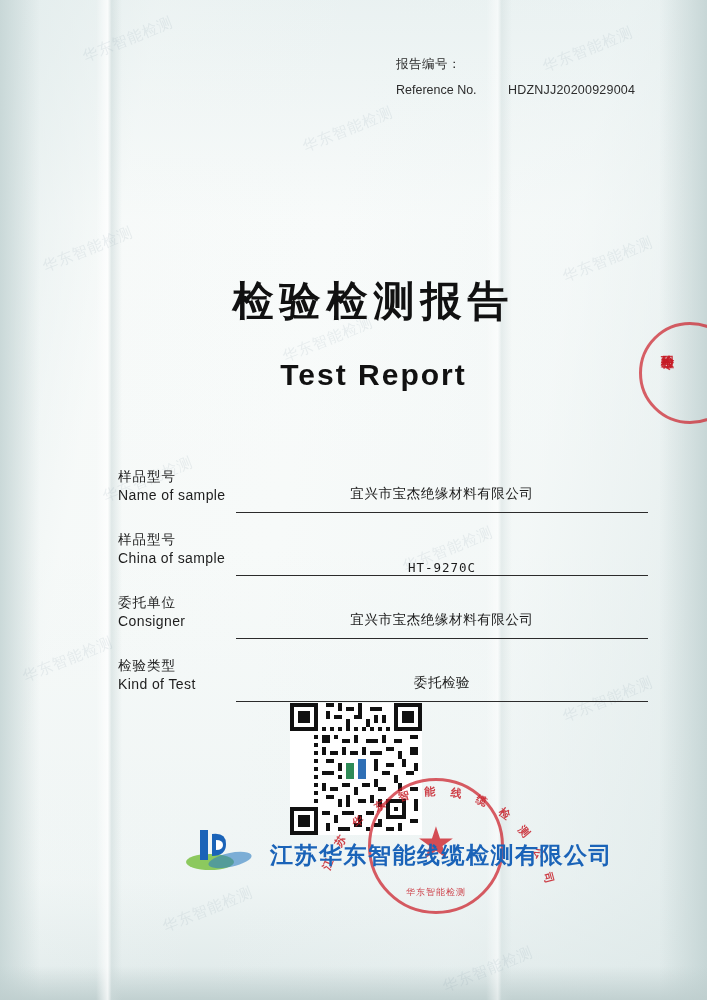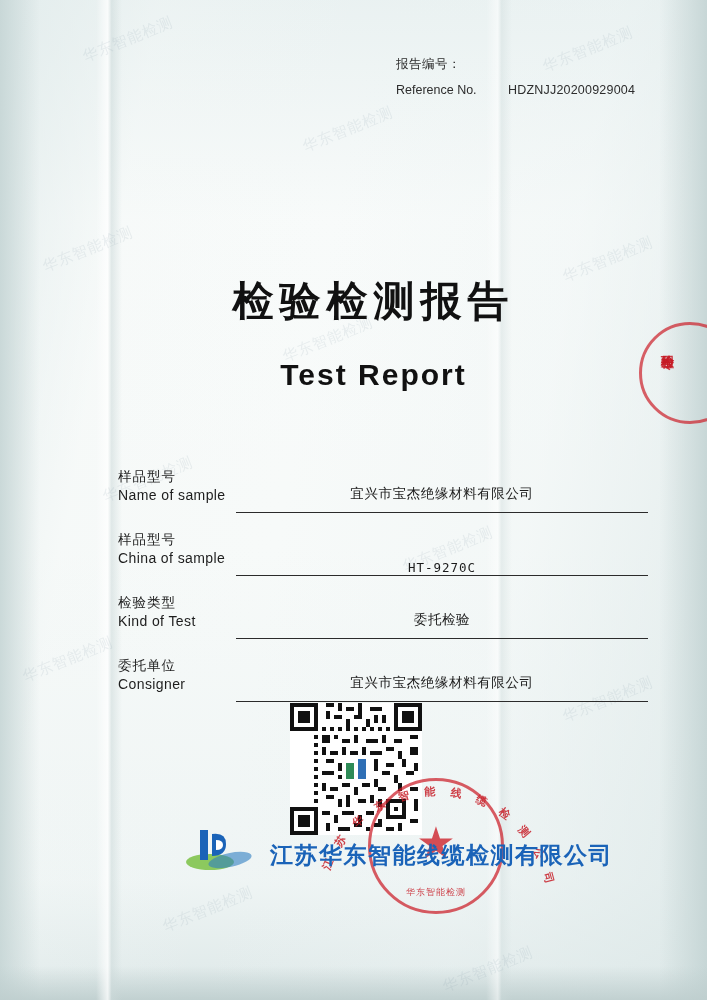--- a/index.html
+++ b/index.html
@@ -310,33 +310,33 @@
       <div class="labels">
         <div class="label-cn">样品型号</div>
         <div class="label-en">China of sample</div>
       </div>
       <div class="value mono">HT-9270C</div>
       <div class="rule"></div>
     </div>
 
     <div class="field">
       <div class="labels">
+        <div class="label-cn">委托单位</div>
+        <div class="label-en">Consigner</div>
+      </div>
+      <div class="value">宜兴市宝杰绝缘材料有限公司</div>
+      <div class="rule"></div>
+    </div>
+
+    <div class="field">
+      <div class="labels">
         <div class="label-cn">检验类型</div>
         <div class="label-en">Kind of Test</div>
       </div>
       <div class="value">委托检验</div>
-      <div class="rule"></div>
-    </div>
-
-    <div class="field">
-      <div class="labels">
-        <div class="label-cn">委托单位</div>
-        <div class="label-en">Consigner</div>
-      </div>
-      <div class="value">宜兴市宝杰绝缘材料有限公司</div>
       <div class="rule"></div>
     </div>
   </div>
 
   <div class="qr-wrap">
     <svg width="132" height="132" viewBox="0 0 33 33" shape-rendering="crispEdges" aria-hidden="true">
       <rect width="33" height="33" fill="#ffffff"></rect>
       <g fill="#111111">
 
         <rect x="0" y="0" width="7" height="1"></rect>

